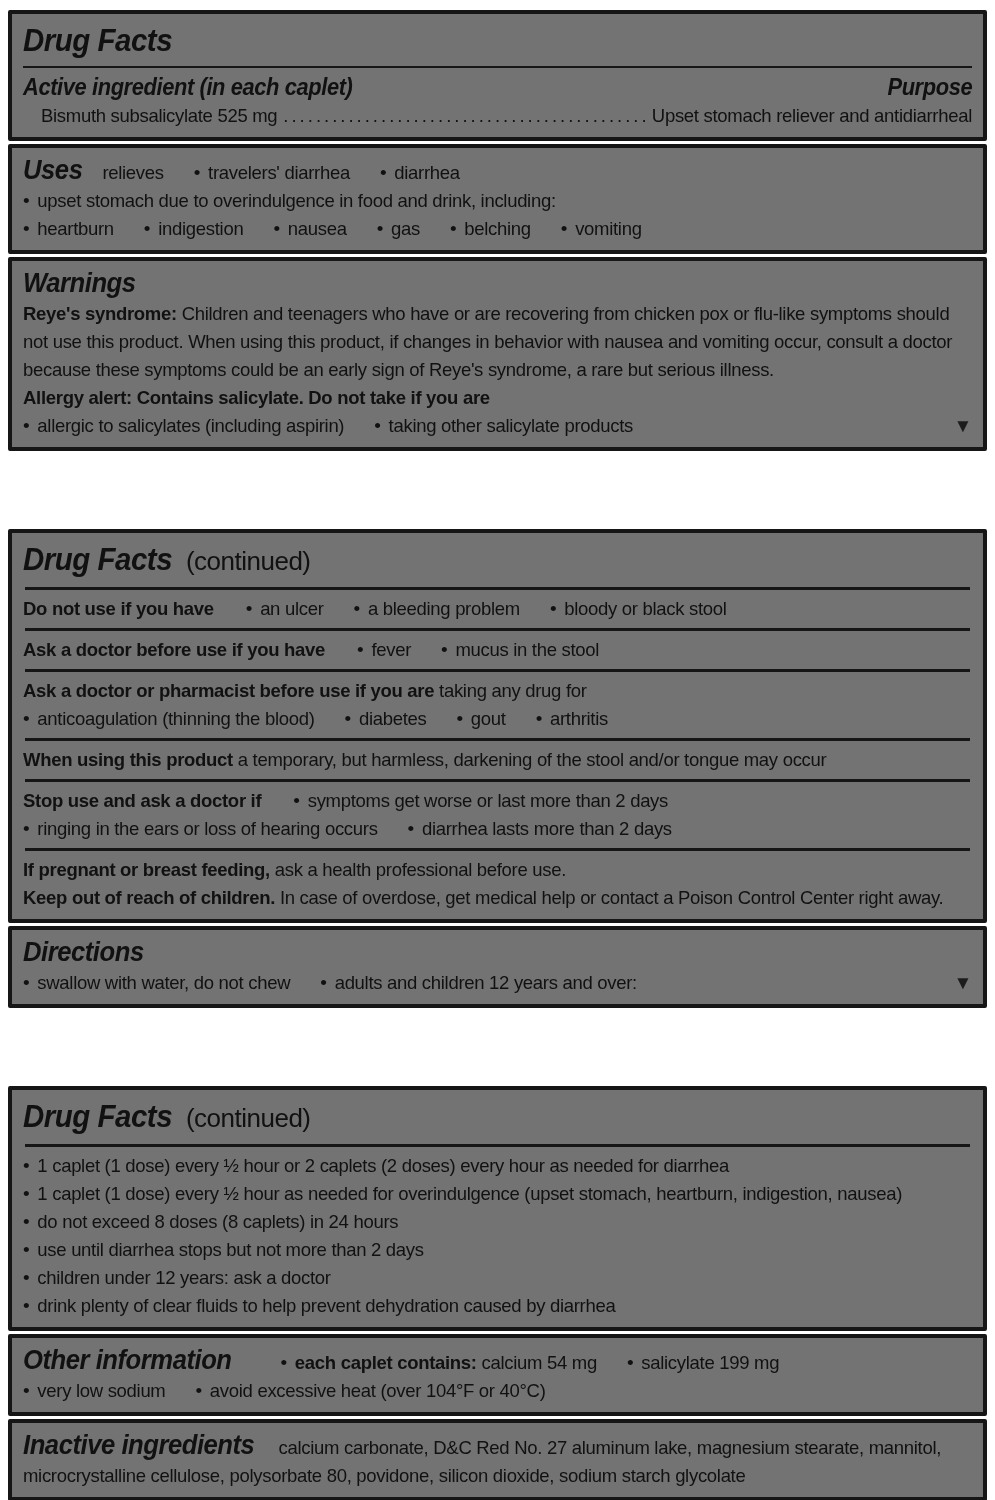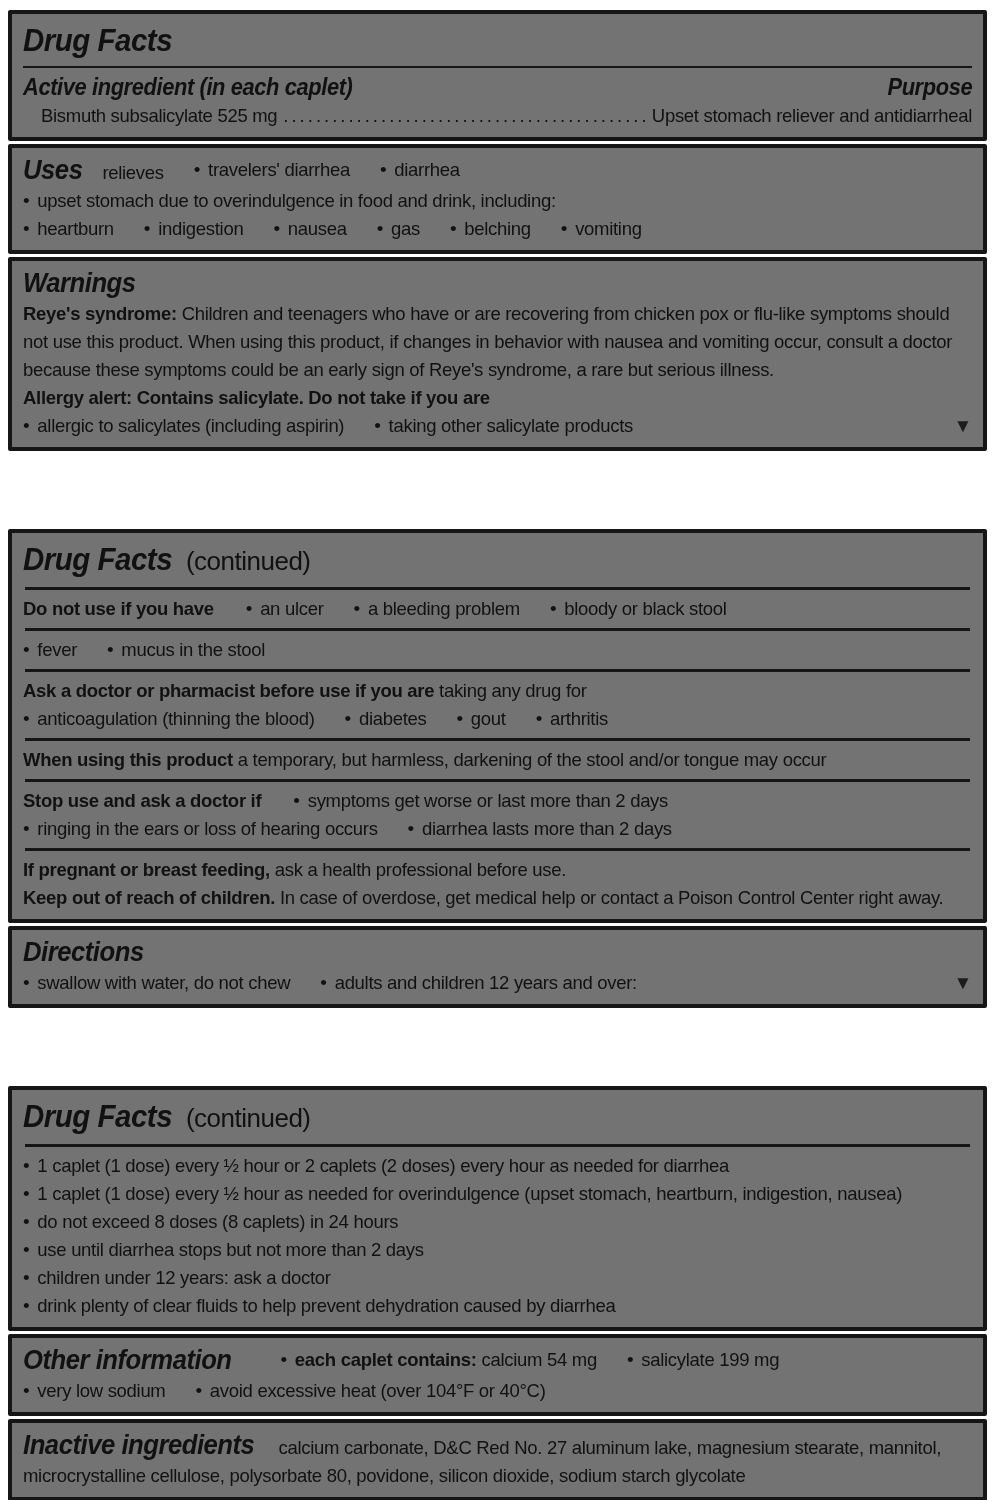--- a/index.html
+++ b/index.html
@@ -45,21 +45,21 @@
 
   
   .rule-thin  { border-top: 2px solid #161616; margin: 3px 0 4px 0; }
   .rule-mid   { border-top: 3px solid #161616; margin: 5px 2px 5px 2px; }
 
   
   .txt { font-size: 18.5px; line-height: 28px; letter-spacing: -0.3px; }
   .b { font-weight: 700; }
 
   
-  .brow { display: flex; flex-wrap: wrap; align-items: center; column-gap: 30px; }
+  .brow { display: flex; flex-wrap: wrap; align-items: flex-end; column-gap: 30px; }
   .bullet { white-space: nowrap; }
   .bullet::before { content: "\2022"; margin-right: 8px; font-size: 19px; }
   .bullet.wrapok { white-space: normal; }
   .lead-gap { margin-right: 2px; }
 
   
   .leader-row { display: flex; align-items: flex-end; margin-left: 18px; }
   .leader {
     flex: 1; overflow: hidden; white-space: nowrap;
     letter-spacing: 3px; margin: 0 6px; font-weight: 400;
@@ -138,20 +138,21 @@
 
     <div class="txt brow">
       <span class="b lead-gap">Do not use if you have</span>
       <span class="bullet">an ulcer</span>
       <span class="bullet">a bleeding problem</span>
       <span class="bullet">bloody or black stool</span>
     </div>
     <div class="rule-mid"></div>
 
     <div class="txt brow">
+      <span class="b lead-gap">Ask a doctor before use if you have</span>
       <span class="bullet">fever</span>
       <span class="bullet">mucus in the stool</span>
     </div>
     <div class="rule-mid"></div>
 
     <div class="txt">
       <span class="b">Ask a doctor or pharmacist before use if you are</span><span> taking any drug for</span>
     </div>
     <div class="txt brow">
       <span class="bullet">anticoagulation (thinning the blood)</span>

